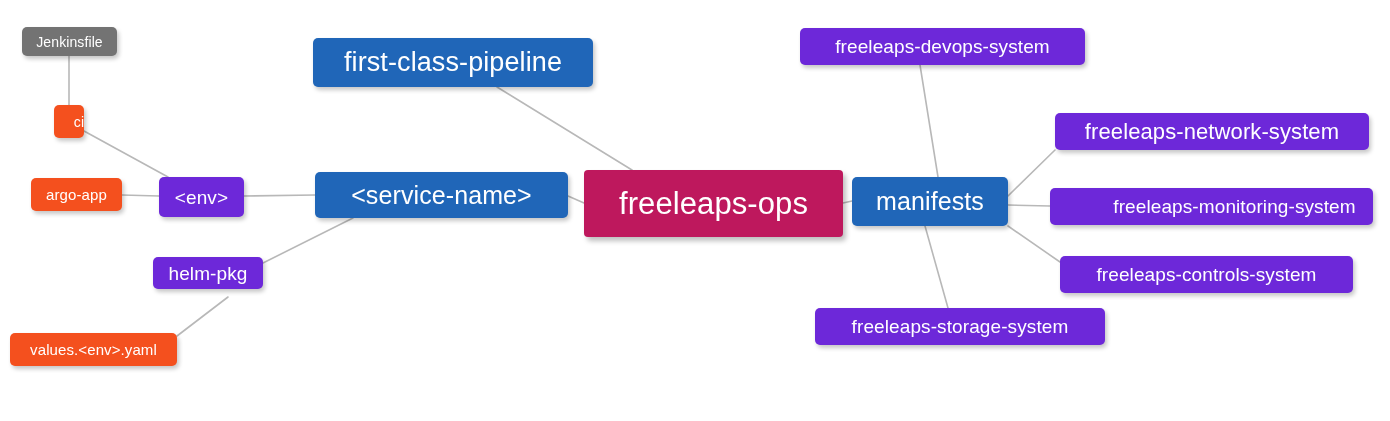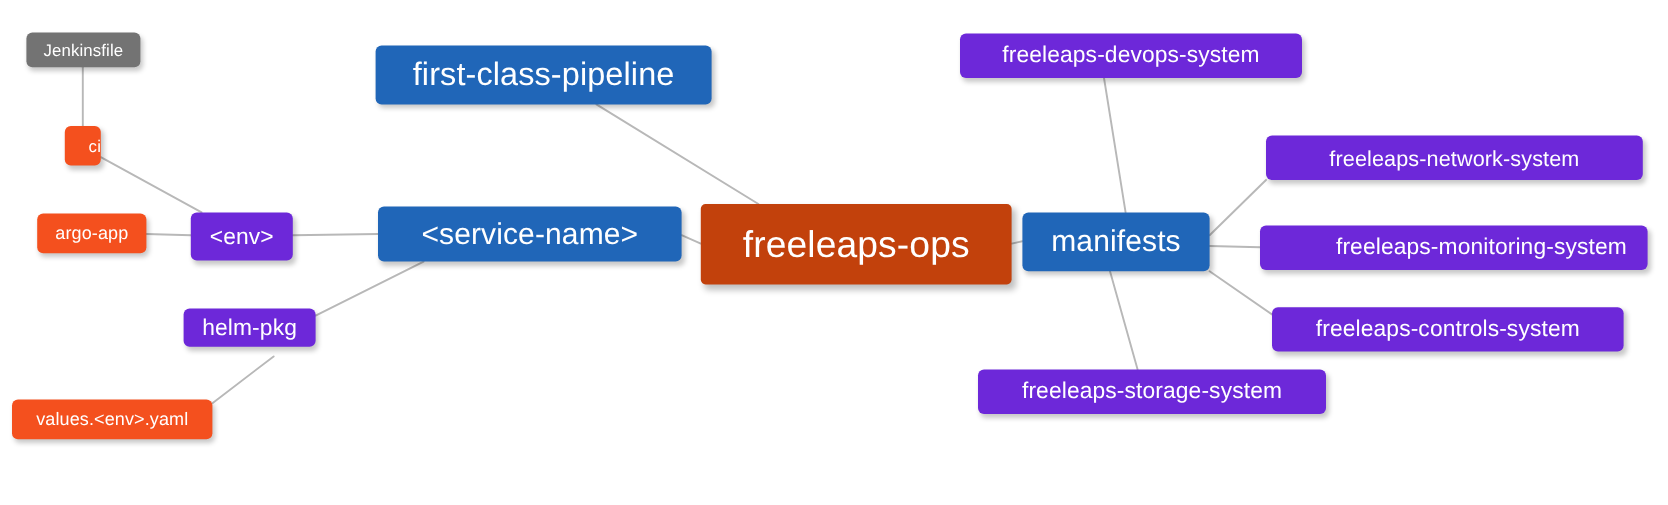--- a/index.html
+++ b/index.html
@@ -32,21 +32,21 @@
     justify-content: center;
     color: #ffffff;
     white-space: nowrap;
     border-radius: 5px;
     box-shadow: 2px 3px 4px rgba(0,0,0,0.22);
     letter-spacing: 0.1px;
     line-height: 1;
     z-index: 5;
   }
   .node.root {
-    background: #c2410c;
+    background: #be185d;
     border-radius: 4px;
     box-shadow: 3px 4px 5px rgba(0,0,0,0.25);
   }
   .node.blue   { background: #2066b8; }
   .node.green  { background: #6d28d9; }
   .node.orange { background: #737373; }
   .node.red    { background: #f4501e; }
 </style>
 </head>
 <body>
@@ -95,21 +95,21 @@
       </div>
       <div class="node root" style="left: 584px; top: 170px; width: 259px; height: 67px; font-size: 31px;">
         <span>freeleaps-ops</span>
       </div>
       <div class="node blue" style="left: 852px; top: 177px; width: 156px; height: 49px; font-size: 25px;">
         <span>manifests</span>
       </div>
       <div class="node green" style="left: 800px; top: 28px; width: 285px; height: 37px; font-size: 19px;">
         <span>freeleaps-devops-system</span>
       </div>
-      <div class="node green" style="left: 1055px; top: 113px; width: 314px; height: 37px; font-size: 18px;">
+      <div class="node green" style="left: 1055px; top: 113px; width: 314px; height: 37px; font-size: 22px;">
         <span>freeleaps-network-system</span>
       </div>
       <div class="node green" style="left: 1050px; top: 188px; width: 323px; height: 37px; font-size: 19px; padding-left: 46px;">
         <span>freeleaps-monitoring-system</span>
       </div>
       <div class="node green" style="left: 1060px; top: 256px; width: 293px; height: 37px; font-size: 19px;">
         <span>freeleaps-controls-system</span>
       </div>
       <div class="node green" style="left: 815px; top: 308px; width: 290px; height: 37px; font-size: 19px;">
         <span>freeleaps-storage-system</span>

